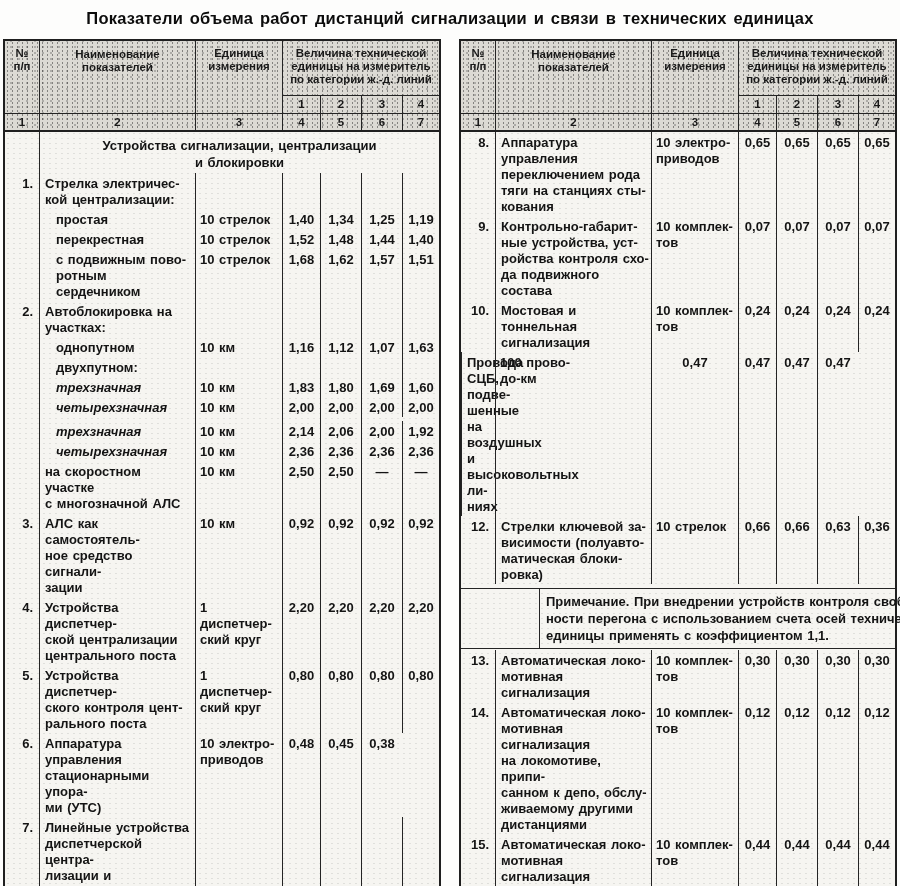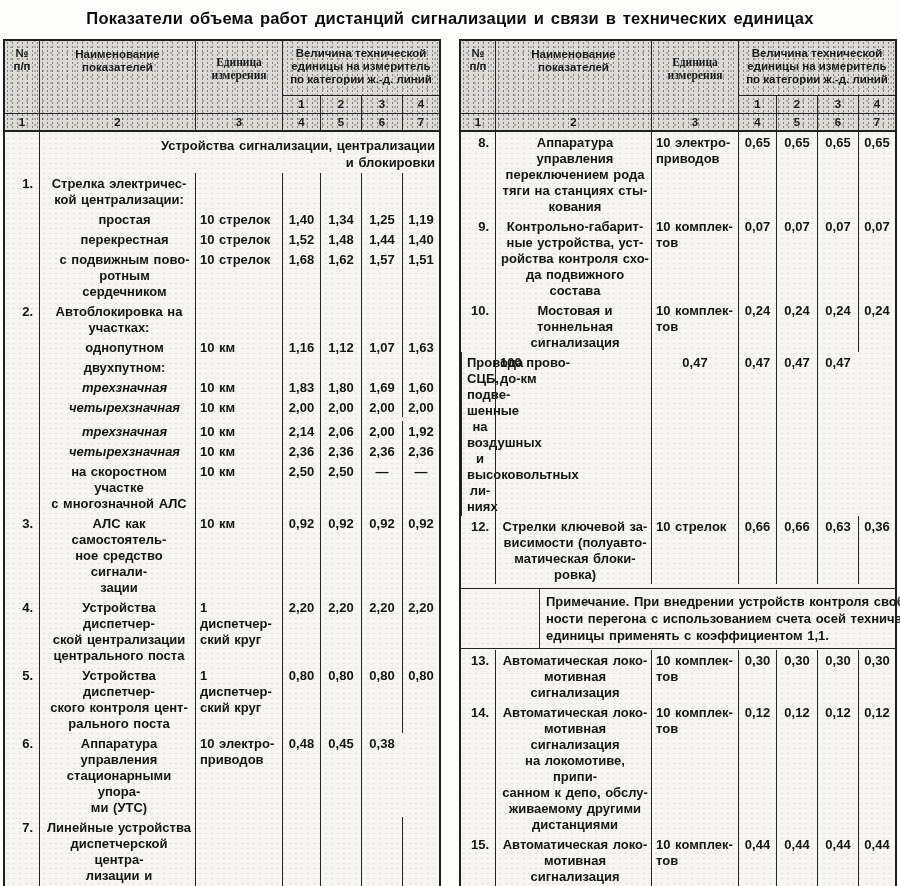--- a/index.html
+++ b/index.html
@@ -36,47 +36,47 @@
     background-position:0 0,2px 3px;
     border-bottom:2px solid #1f1f1f;
   }
   .hc{
     font-size:11.5px;font-weight:700;line-height:13px;text-align:center;
     padding:4px 2px 1px;box-sizing:border-box;color:#191919;
   }
   .bl{border-left:1.5px solid #242424;}
   .h-num{grid-column:1;grid-row:1/3;white-space:pre-line;padding-top:6px;}
   .h-name{grid-column:2;grid-row:1/3;padding-top:7px;}
-  .h-unit{grid-column:3;grid-row:1/3;padding-top:15px;font-family:Liberation Serif, serif;}
+  .h-unit{grid-column:3;grid-row:1/3;padding-top:6px;}
   .h-group{grid-column:4/8;grid-row:1;border-bottom:1.5px solid #242424;padding-top:6px;}
   .h-sub{grid-row:2;padding-top:2px;}
   .s1{grid-column:4;}.s2{grid-column:5;}.s3{grid-column:6;}.s4{grid-column:7;}
   .h-idx{grid-row:3;border-top:1.5px solid #242424;padding-top:2px;}
   .i1{grid-column:1;}.i2{grid-column:2;}.i3{grid-column:3;}.i4{grid-column:4;}
   .i5{grid-column:5;}.i6{grid-column:6;}.i7{grid-column:7;}
   .h-idx.i1{border-left:none;}
   
   .tbody{padding-bottom:6px;}
   .trow{
     display:grid;
     grid-template-columns:34px 156px 87px 38px 41px 41px 37px;
   }
   .c{
     font-size:13px;font-weight:700;line-height:16px;
     padding:3px 2px 1px;box-sizing:border-box;word-spacing:1px;
   }
   .c.num{text-align:right;padding-right:6px;}
-  .c.name{white-space:pre-line;padding-left:5px;text-align:center;}
+  .c.name{white-space:pre-line;padding-left:5px;}
   .c.name.ind{padding-left:16px;}
   .c.it{font-style:italic;}
   .c.unit{white-space:pre-line;padding-left:4px;}
   .c.val{text-align:center;padding-left:1px;padding-right:1px;}
   .span-cell{grid-column:2/8;}
   .section-text{
-    text-align:right;white-space:pre-line;padding:5px 4px 2px;line-height:17px;
+    text-align:center;white-space:pre-line;padding:5px 16px 2px;line-height:17px;
   }
   .trow.note{
     border-top:1.5px solid #242424;
     border-bottom:1.5px solid #242424;
     margin-top:4px;margin-bottom:1px;gap:44px;
   }
   .note-text{white-space:pre-line;padding:4px 4px 4px 6px;line-height:17px;}
   .note-label{font-weight:700;}
 </style>
 </head>

